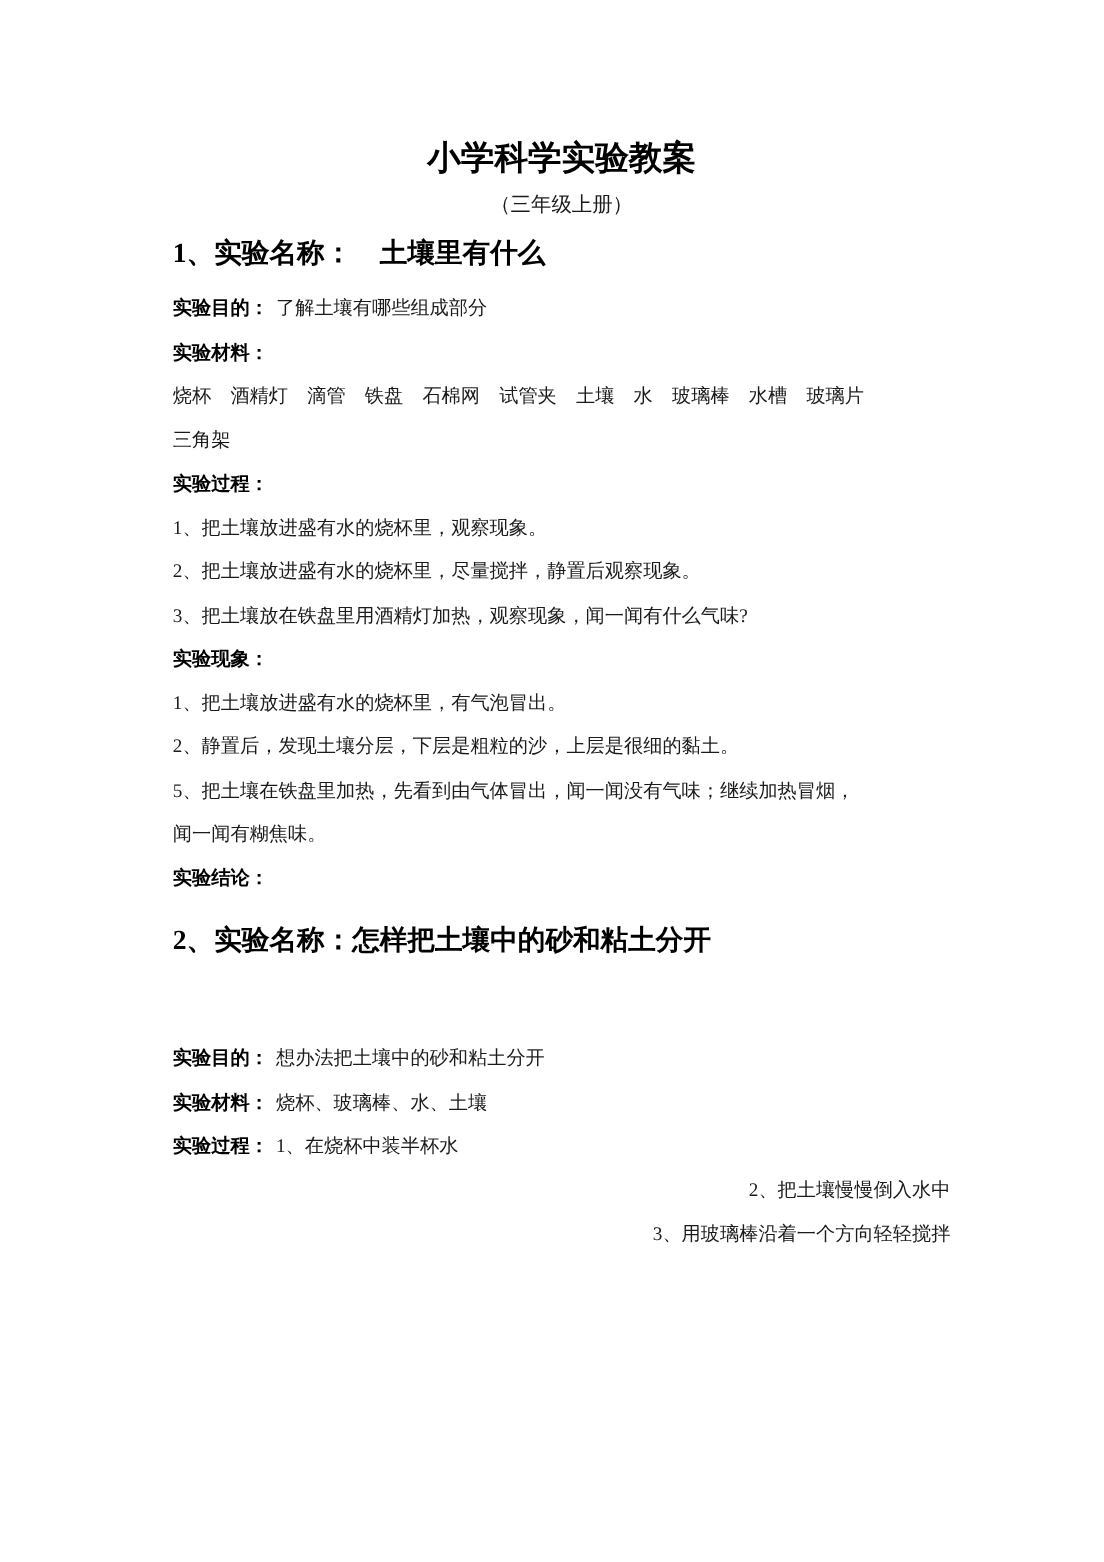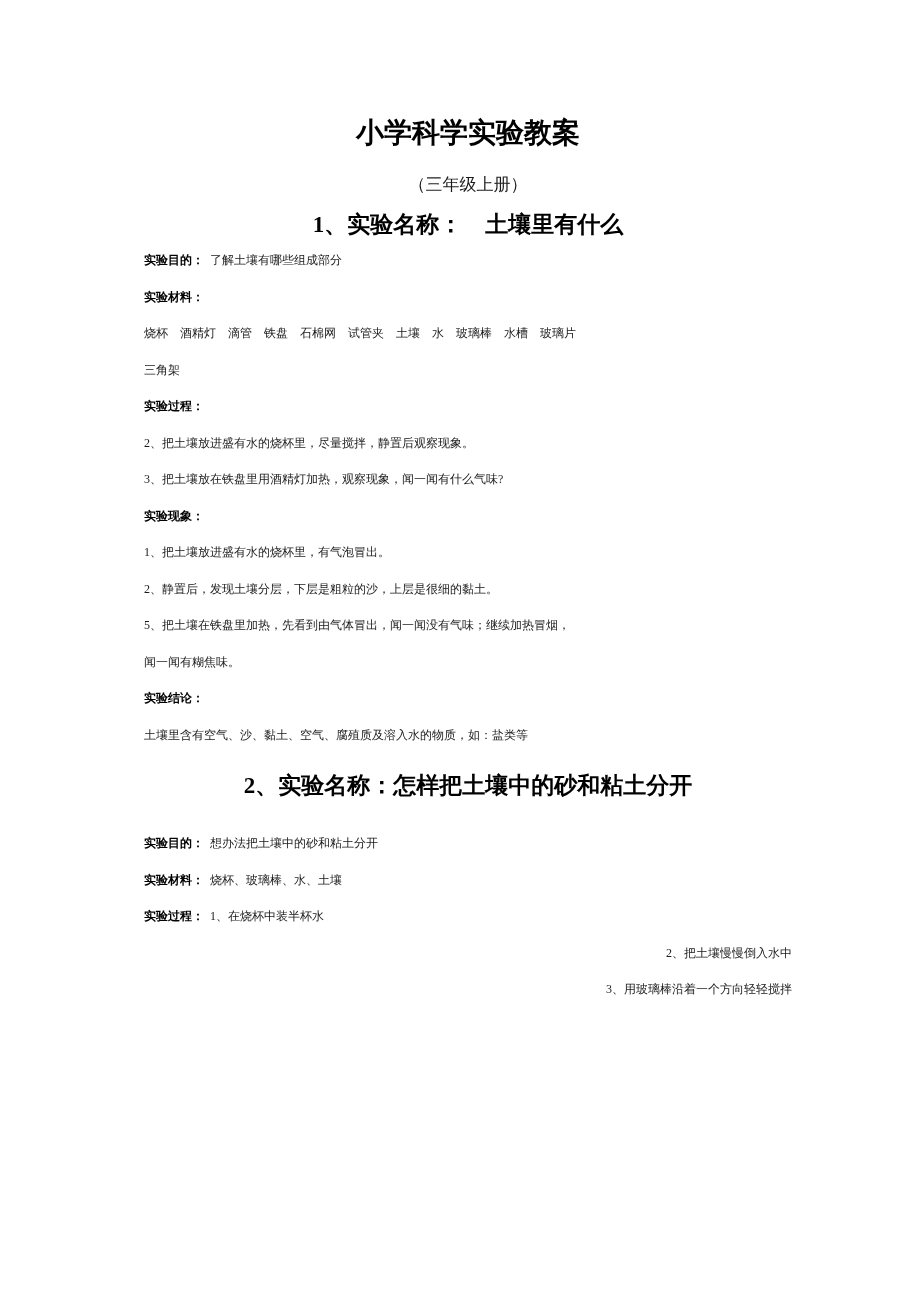--- a/index.html
+++ b/index.html
@@ -22,35 +22,35 @@
     font-weight: bold;
     color: #000;
     text-align: center;
     line-height: 42px;
     white-space: pre;
   }
   .doc-subtitle {
     font-size: 17px;
     text-align: center;
     line-height: 26px;
-    margin-top: 18px;
+    margin-top: 4px;
     white-space: pre;
   }
   .exp-heading {
     font-size: 23px;
     font-weight: bold;
     color: #000;
-    text-align: center;
+    text-align: left;
     line-height: 34px;
     white-space: pre;
   }
   .h1 { margin-top: 10px; }
   .h2 { margin-top: 16px; }
-  .body-block { margin-top: 0; font-size: 12px; }
-  .body-block2 { margin-top: 22px; font-size: 12px; }
+  .body-block { margin-top: 12px; font-size: 16px; }
+  .body-block2 { margin-top: 64px; font-size: 16px; }
   .line {
     line-height: 36.5px;
     white-space: pre;
   }
   .lbl { font-weight: bold; color: #000; }
   .indent { padding-left: 94px; text-align: right; }
   .gap { display: inline-block; width: 6px; }
 </style>
 </head>
 <body>
@@ -62,29 +62,29 @@
     <div class="doc-subtitle">（三年级上册）</div>
 
     <div class="exp-heading h1">1、实验名称：　土壤里有什么</div>
 
     <div class="body-block">
       <div class="line"><span class="lbl">实验目的：</span><span class="gap"></span><span>了解土壤有哪些组成部分</span></div>
       <div class="line"><span class="lbl">实验材料：</span></div>
       <div class="line">烧杯　酒精灯　滴管　铁盘　石棉网　试管夹　土壤　水　玻璃棒　水槽　玻璃片</div>
       <div class="line">三角架</div>
       <div class="line"><span class="lbl">实验过程：</span></div>
+      <div class="line">1、把土壤放进盛有水的烧杯里，观察现象。</div>
       <div class="line">2、把土壤放进盛有水的烧杯里，尽量搅拌，静置后观察现象。</div>
       <div class="line">3、把土壤放在铁盘里用酒精灯加热，观察现象，闻一闻有什么气味?</div>
       <div class="line"><span class="lbl">实验现象：</span></div>
       <div class="line">1、把土壤放进盛有水的烧杯里，有气泡冒出。</div>
       <div class="line">2、静置后，发现土壤分层，下层是粗粒的沙，上层是很细的黏土。</div>
       <div class="line">5、把土壤在铁盘里加热，先看到由气体冒出，闻一闻没有气味；继续加热冒烟，</div>
       <div class="line">闻一闻有糊焦味。</div>
       <div class="line"><span class="lbl">实验结论：</span></div>
-      <div class="line">土壤里含有空气、沙、黏土、空气、腐殖质及溶入水的物质，如：盐类等</div>
     </div>
 
     <div class="exp-heading h2">2、实验名称：怎样把土壤中的砂和粘土分开</div>
 
     <div class="body-block2">
       <div class="line"><span class="lbl">实验目的：</span><span class="gap"></span><span>想办法把土壤中的砂和粘土分开</span></div>
       <div class="line"><span class="lbl">实验材料：</span><span class="gap"></span><span>烧杯、玻璃棒、水、土壤</span></div>
       <div class="line"><span class="lbl">实验过程：</span><span class="gap"></span><span>1、在烧杯中装半杯水</span></div>
       <div class="line indent">2、把土壤慢慢倒入水中</div>
       <div class="line indent">3、用玻璃棒沿着一个方向轻轻搅拌</div>

